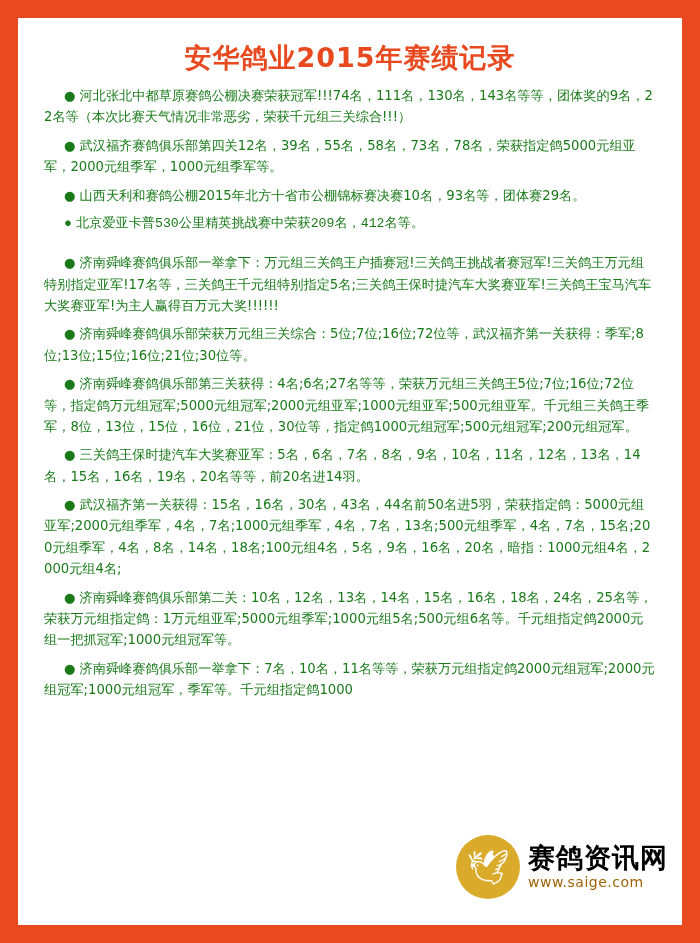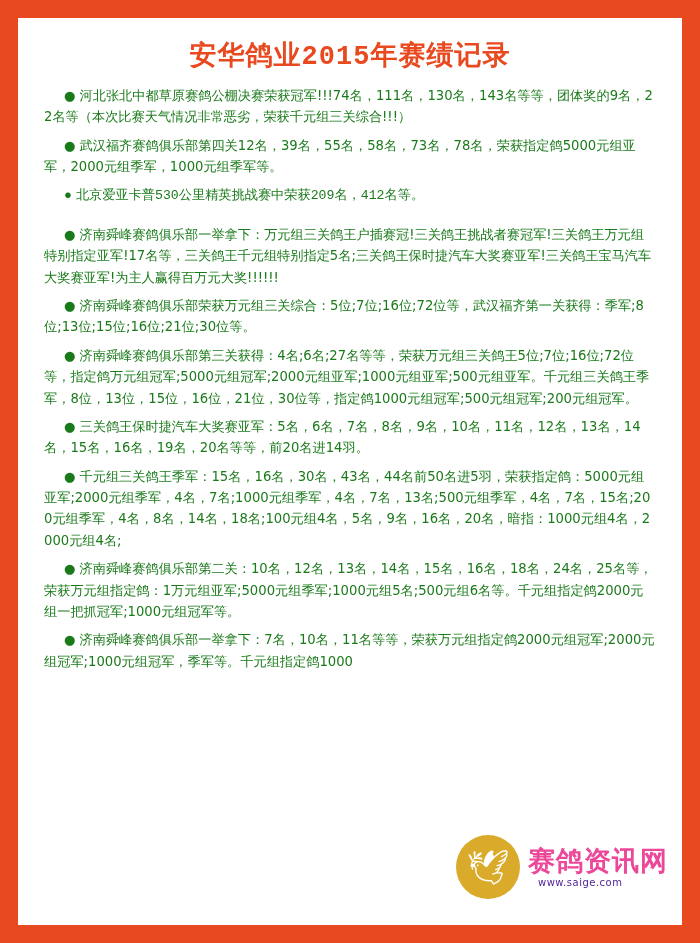--- a/index.html
+++ b/index.html
@@ -27,21 +27,20 @@
     overflow: hidden;
   }
   .doc-title {
     text-align: center;
     color: #e8491f;
     font-size: 27px;
     font-weight: bold;
     letter-spacing: 1px;
     margin: 22px 0 6px 0;
     line-height: 1.3;
-    font-family: Liberation Mono, monospace;
   }
   .body-text {
     padding: 4px 26px 0 26px;
   }
   .para {
     color: #1a7a1a;
     font-size: 13.2px;
     line-height: 1.62;
     margin: 0 0 7px 0;
     text-align: left;
@@ -82,62 +81,62 @@
     font-size: 34px;
     line-height: 1;
   }
   .wm-text {
     display: flex;
     flex-direction: column;
     justify-content: center;
     line-height: 1.1;
   }
   .wm-title {
-    color: #ec4899;
+    color: #000000;
     font-size: 27px;
     font-weight: bold;
     letter-spacing: 1px;
     text-shadow: 0 1px 0 #fff;
   }
   .wm-sub {
-    color: #4c1d95;
-    font-size: 10px;
+    color: #a16207;
+    font-size: 14px;
     letter-spacing: 0.5px;
     margin-top: 2px;
-    margin-left: 10px;
   }
 </style>
 </head>
 <body>
 
 <div class="page">
   <div class="inner">
 
     <h1 class="doc-title">安华鸽业2015年赛绩记录</h1>
 
     <div class="body-text">
 
 
       <p class="para"><span class="bullet">●</span><span>河北张北中都草原赛鸽公棚决赛荣获冠军!!!74名，111名，130名，143名等等，团体奖的9名，22名等（本次比赛天气情况非常恶劣，荣获千元组三关综合!!!）</span></p>
 
       <p class="para"><span class="bullet">●</span><span>武汉福齐赛鸽俱乐部第四关12名，39名，55名，58名，73名，78名，荣获指定鸽5000元组亚军，2000元组季军，1000元组季军等。</span></p>
 
+      <p class="para"><span class="bullet">●</span><span>山西天利和赛鸽公棚2015年北方十省市公棚锦标赛决赛10名，93名等，团体赛29名。</span></p>
 
 
       <p class="para tight"><span class="bullet">●</span><span>北京爱亚卡普530公里精英挑战赛中荣获209名，412名等。</span></p>
 
       <p class="para"><span class="bullet">●</span><span>济南舜峰赛鸽俱乐部一举拿下：万元组三关鸽王户插赛冠!三关鸽王挑战者赛冠军!三关鸽王万元组特别指定亚军!17名等，三关鸽王千元组特别指定5名;三关鸽王保时捷汽车大奖赛亚军!三关鸽王宝马汽车大奖赛亚军!为主人赢得百万元大奖!!!!!!</span></p>
 
       <p class="para"><span class="bullet">●</span><span>济南舜峰赛鸽俱乐部荣获万元组三关综合：5位;7位;16位;72位等，武汉福齐第一关获得：季军;8位;13位;15位;16位;21位;30位等。</span></p>
 
       <p class="para"><span class="bullet">●</span><span>济南舜峰赛鸽俱乐部第三关获得：4名;6名;27名等等，荣获万元组三关鸽王5位;7位;16位;72位等，指定鸽万元组冠军;5000元组冠军;2000元组亚军;1000元组亚军;500元组亚军。千元组三关鸽王季军，8位，13位，15位，16位，21位，30位等，指定鸽1000元组冠军;500元组冠军;200元组冠军。</span></p>
 
       <p class="para"><span class="bullet">●</span><span>三关鸽王保时捷汽车大奖赛亚军：5名，6名，7名，8名，9名，10名，11名，12名，13名，14名，15名，16名，19名，20名等等，前20名进14羽。</span></p>
 
-      <p class="para"><span class="bullet">●</span><span>千元组三关鸽王季军：15名，16名，30名，43名，44名前50名进5羽，荣获指定鸽：5000元组亚军;2000元组季军，4名，7名;1000元组季军，4名，7名，13名;500元组季军，4名，7名，15名;200元组季军，4名，8名，14名，18名;100元组4名，5名，9名，16名，20名，暗指：1000元组4名，2000元组4名;</span></p>
+      <p class="para"><span class="bullet">●</span><span>武汉福齐第一关获得：15名，16名，30名，43名，44名前50名进5羽，荣获指定鸽：5000元组亚军;2000元组季军，4名，7名;1000元组季军，4名，7名，13名;500元组季军，4名，7名，15名;200元组季军，4名，8名，14名，18名;100元组4名，5名，9名，16名，20名，暗指：1000元组4名，2000元组4名;</span></p>
 
       <p class="para"><span class="bullet">●</span><span>济南舜峰赛鸽俱乐部第二关：10名，12名，13名，14名，15名，16名，18名，24名，25名等，荣获万元组指定鸽：1万元组亚军;5000元组季军;1000元组5名;500元组6名等。千元组指定鸽2000元组一把抓冠军;1000元组冠军等。</span></p>
 
       <p class="para"><span class="bullet">●</span><span>济南舜峰赛鸽俱乐部一举拿下：7名，10名，11名等等，荣获万元组指定鸽2000元组冠军;2000元组冠军;1000元组冠军，季军等。千元组指定鸽1000</span></p>
 
     </div>
 
     <div class="watermark">
       <div class="wm-badge">
         <div class="bird">🕊</div>

